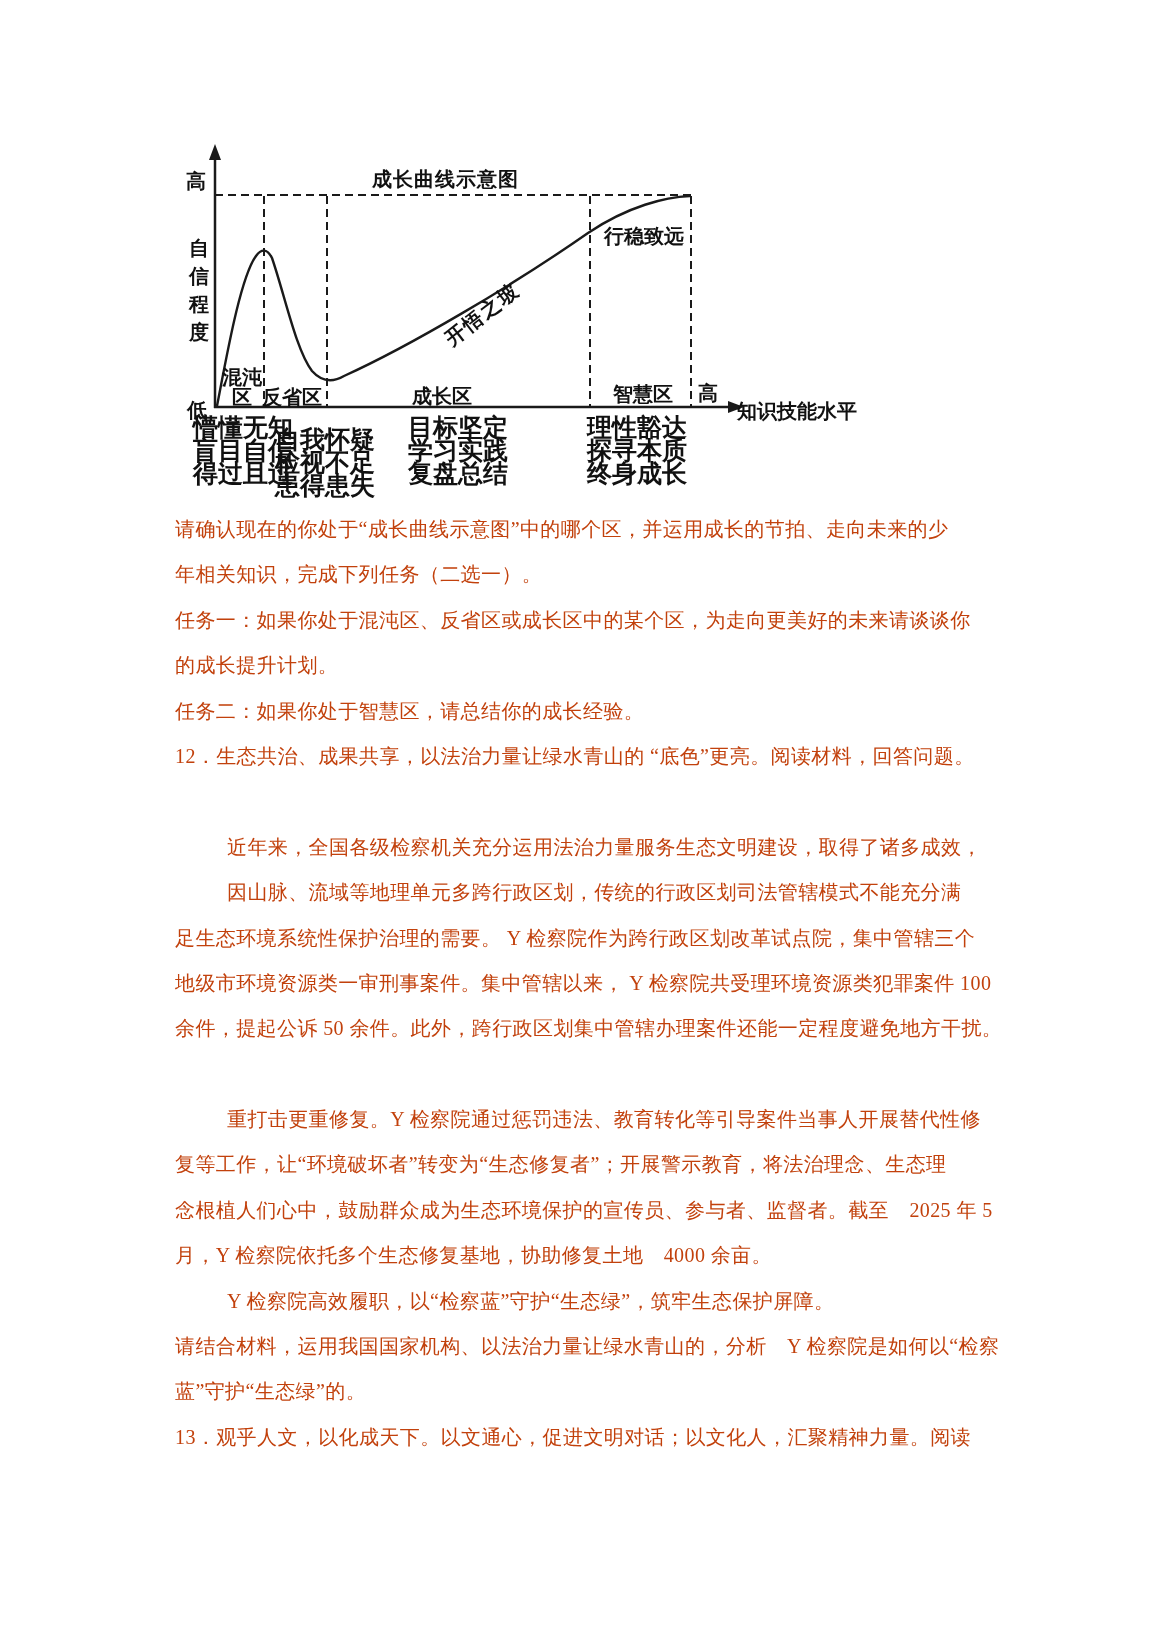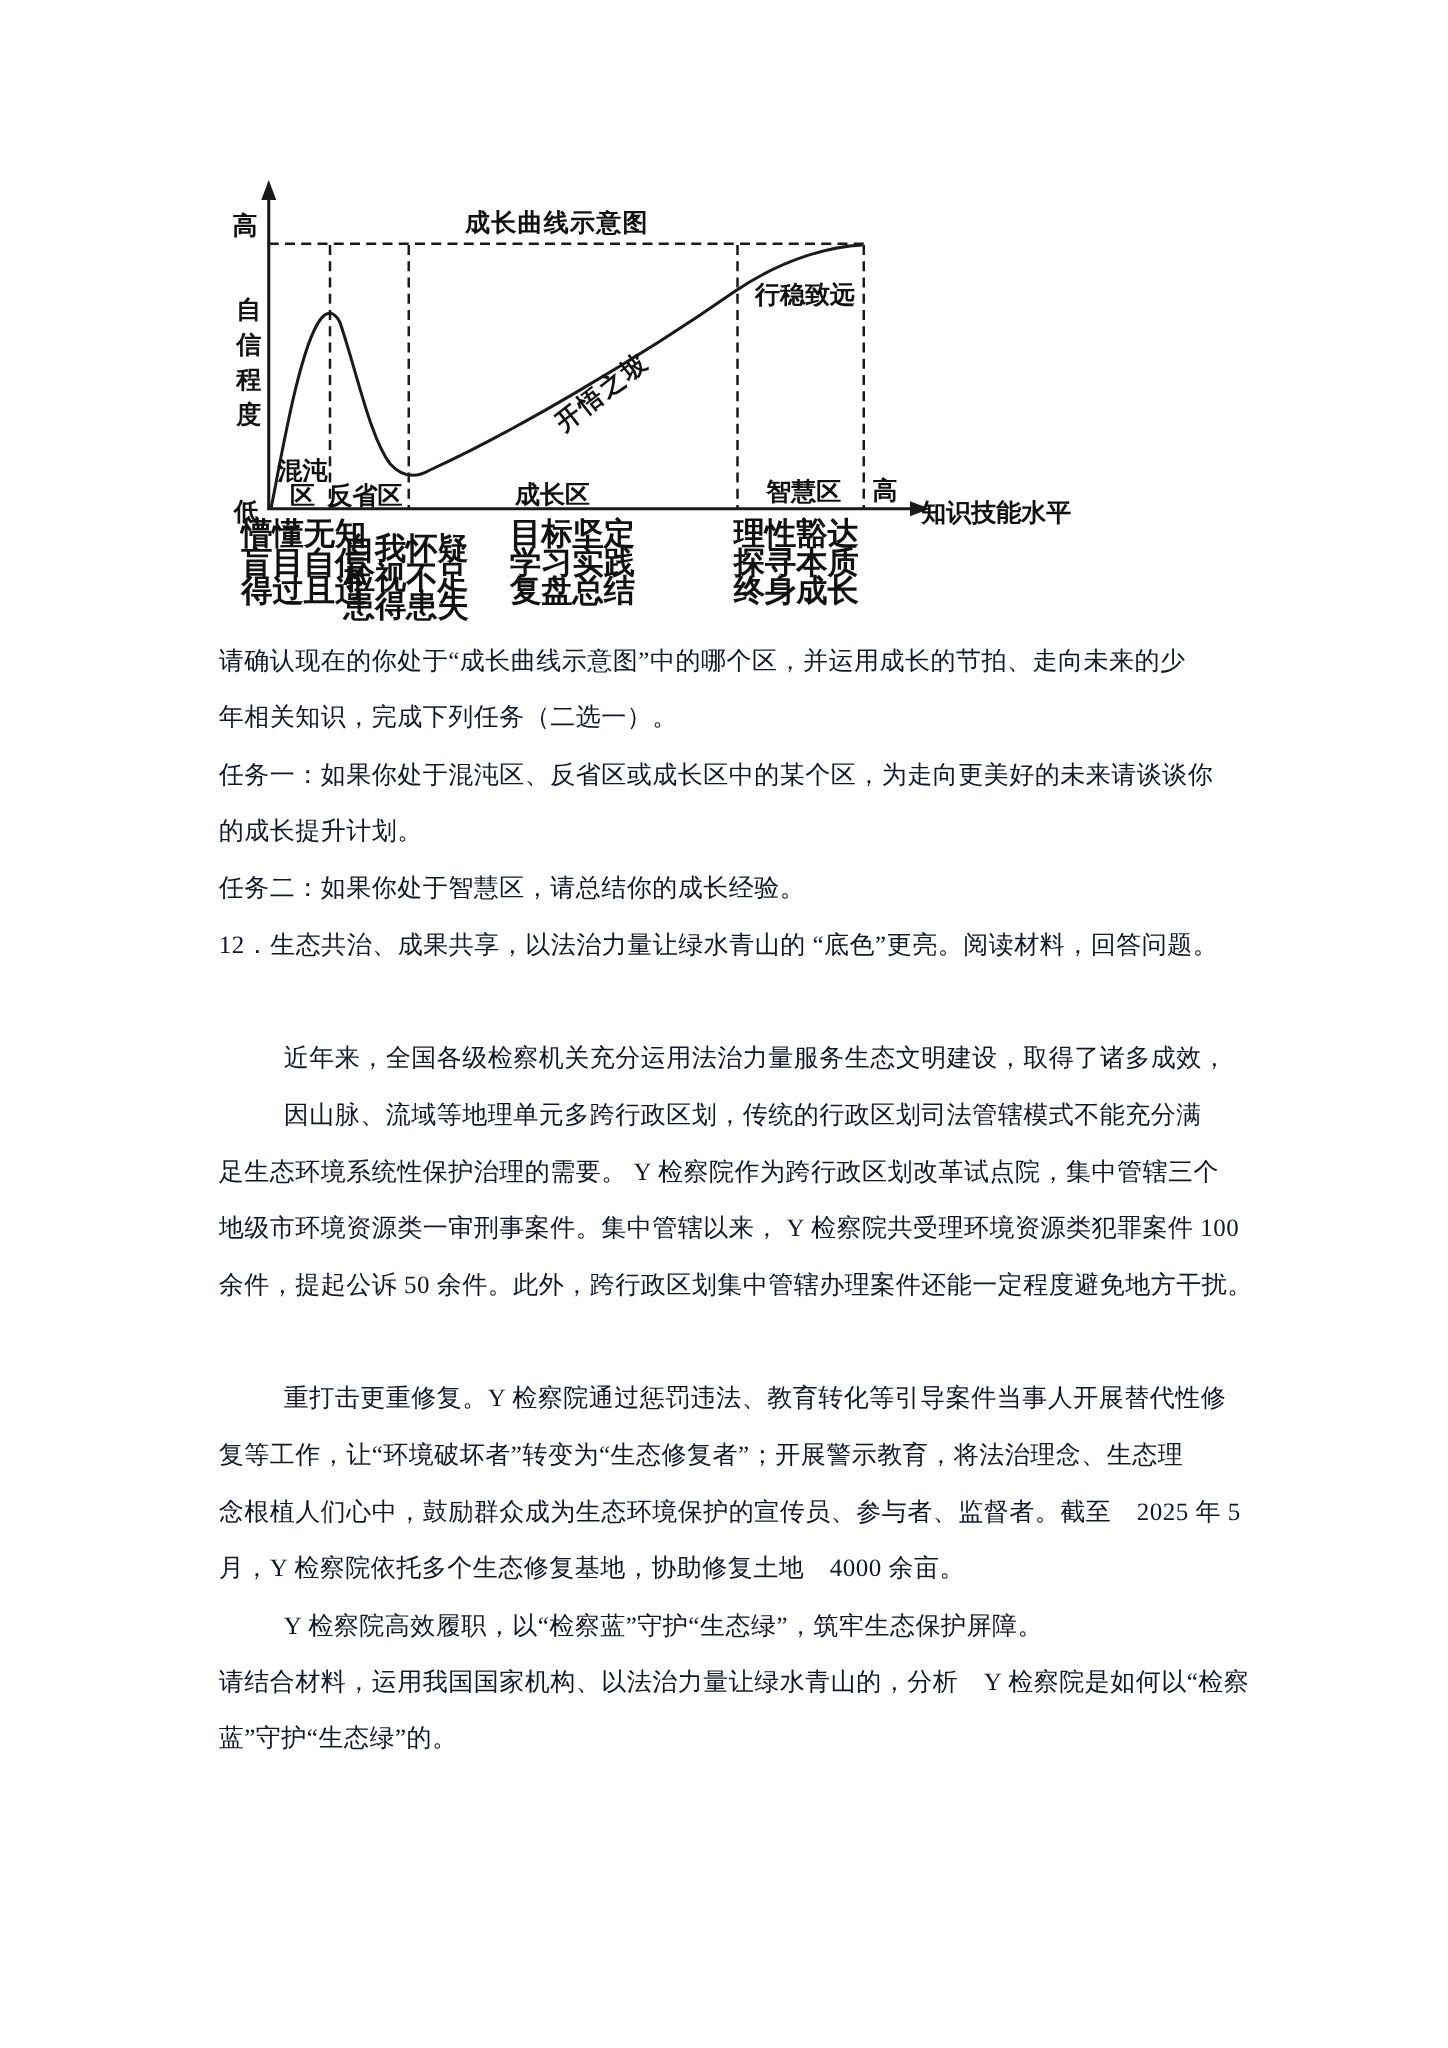--- a/index.html
+++ b/index.html
@@ -19,21 +19,21 @@
   .zone1{left:59px;top:227px;width:46px;white-space:normal;text-align:center;line-height:20px;}
   .zone2{left:102px;top:247px;}
   .zone3{left:252px;top:246px;}
   .zone4{left:453px;top:244px;}
   .x-high{left:538px;top:243px;}
   .x-name{left:577px;top:261px;}
   .traits{position:absolute;top:276px;font-family:"Liberation Sans","DejaVu Sans",sans-serif;
           font-weight:700;font-size:25px;line-height:23px;color:#111;white-space:nowrap;}
   .t1{left:33px;} .t2{left:115px;margin-top:12px;} .t3{left:248px;} .t4{left:427px;}
   
-  .bodytext{position:absolute;left:175px;top:507px;width:815px;font-size:20px;color:#0f172a;}
+  .bodytext{position:absolute;left:175px;top:507px;width:815px;font-size:20px;color:#c2410c;}
   .bl{height:45.4px;line-height:45.4px;white-space:nowrap;letter-spacing:0.4px;}
   .ind{padding-left:52px;}
 </style>
 </head>
 <body>
 
 <div class="page">
 
   <div class="figure">
     <svg width="780" height="360" viewBox="0 0 780 360">
@@ -108,15 +108,16 @@
     <div class="bl">地级市环境资源类一审刑事案件。集中管辖以来， Y 检察院共受理环境资源类犯罪案件  100</div>
     <div class="bl">余件，提起公诉 50 余件。此外，跨行政区划集中管辖办理案件还能一定程度避免地方干扰。</div>
     <div class="bl"></div>
     <div class="bl ind">重打击更重修复。Y 检察院通过惩罚违法、教育转化等引导案件当事人开展替代性修</div>
     <div class="bl">复等工作，让“环境破坏者”转变为“生态修复者”；开展警示教育，将法治理念、生态理</div>
     <div class="bl">念根植人们心中，鼓励群众成为生态环境保护的宣传员、参与者、监督者。截至　2025 年 5</div>
     <div class="bl">月，Y 检察院依托多个生态修复基地，协助修复土地　4000 余亩。</div>
     <div class="bl ind">Y 检察院高效履职，以“检察蓝”守护“生态绿”，筑牢生态保护屏障。</div>
     <div class="bl">请结合材料，运用我国国家机构、以法治力量让绿水青山的，分析　Y 检察院是如何以“检察</div>
     <div class="bl">蓝”守护“生态绿”的。</div>
+    <div class="bl">13．观乎人文，以化成天下。以文通心，促进文明对话；以文化人，汇聚精神力量。阅读</div>
   </div>
 
 </div>
 
 </body></html>

